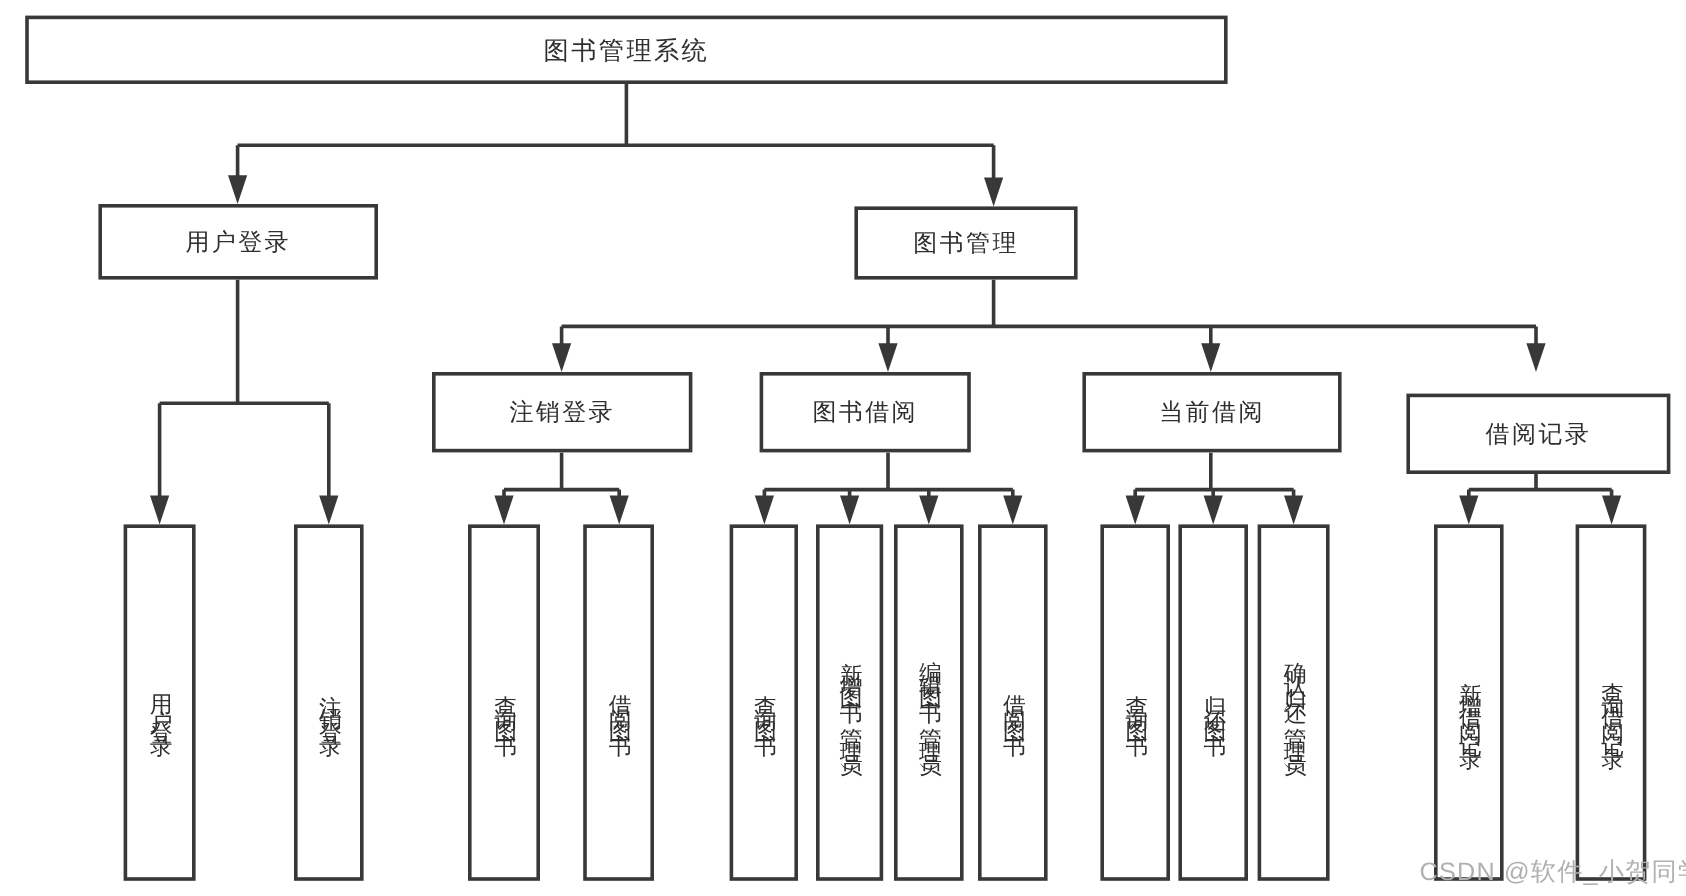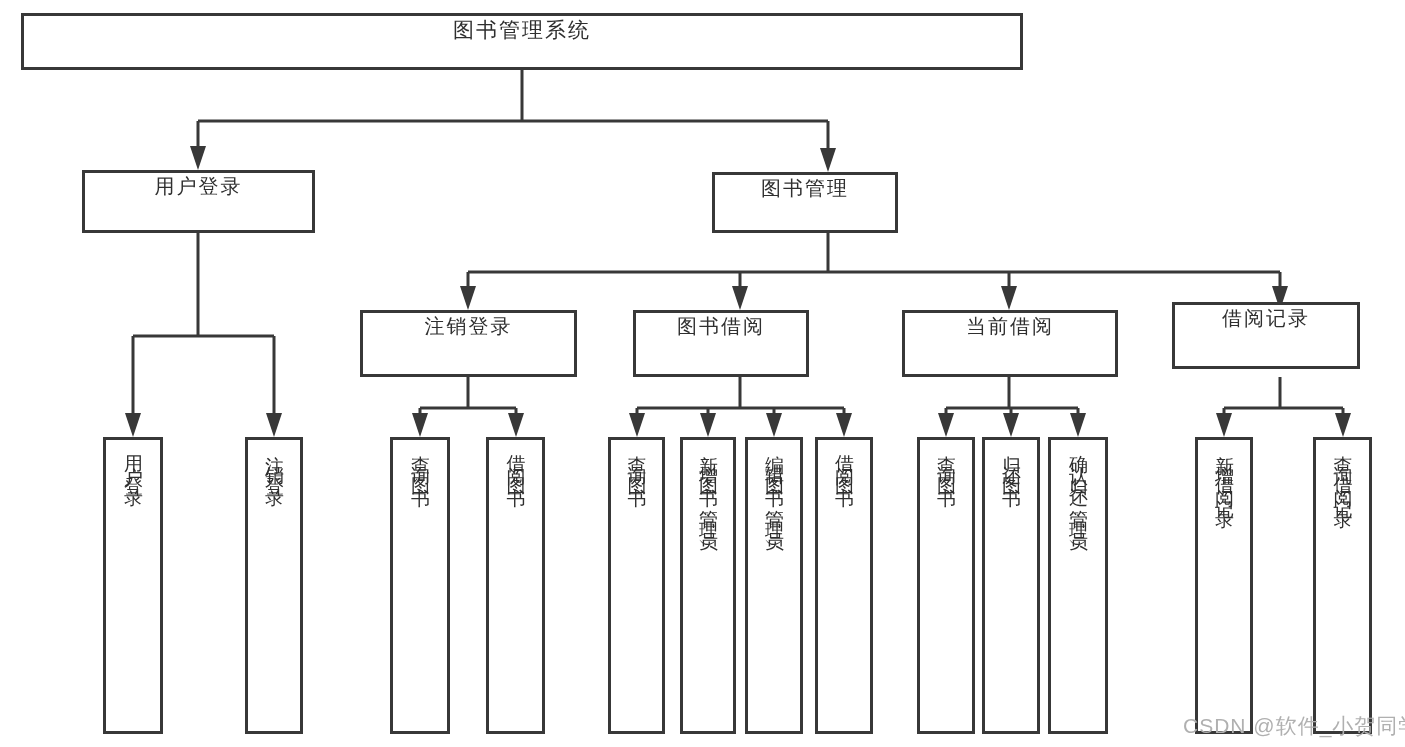--- a/index.html
+++ b/index.html
@@ -14,21 +14,21 @@
   svg.connectors { position: absolute; left: 0; top: 0; z-index: 1; }
   .edge  { stroke: var(--line, #383838); stroke-width: 3; fill: none; }
   .arrow { fill: var(--line, #383838); stroke: none; }
   .node {
     position: absolute;
     box-sizing: border-box;
     border: 3px solid var(--box-border, #383838);
     background: var(--box-fill, #ffffff);
     color: var(--text, #2f2f2f);
     display: flex;
-    align-items: flex-start;
+    align-items: center;
     justify-content: center;
     z-index: 2;
   }
   .h-node { font-size: 20px; letter-spacing: 2px; }
   .root-node { font-size: 21px; }
   .leaf .v {
     writing-mode: vertical-rl;
     text-orientation: mixed;
     font-size: 19px;
     letter-spacing: 11px;
@@ -121,21 +121,21 @@
 
   <div class="node h-node" style="left:360px;top:310px;width:217px;height:67px">
     <span>注销登录</span>
   </div>
   <div class="node h-node" style="left:633px;top:310px;width:176px;height:67px">
     <span>图书借阅</span>
   </div>
   <div class="node h-node" style="left:902px;top:310px;width:216px;height:67px">
     <span>当前借阅</span>
   </div>
-  <div class="node h-node" style="left:1172px;top:302px;width:188px;height:67px">
+  <div class="node h-node" style="left:1172px;top:328px;width:220px;height:67px">
     <span>借阅记录</span>
   </div>
 
   <div class="node leaf" style="left:103px;top:437px;width:60px;height:297px">
     <span class="v">用户登录</span>
   </div>
   <div class="node leaf" style="left:245px;top:437px;width:58px;height:297px">
     <span class="v">注销登录</span>
   </div>
 

